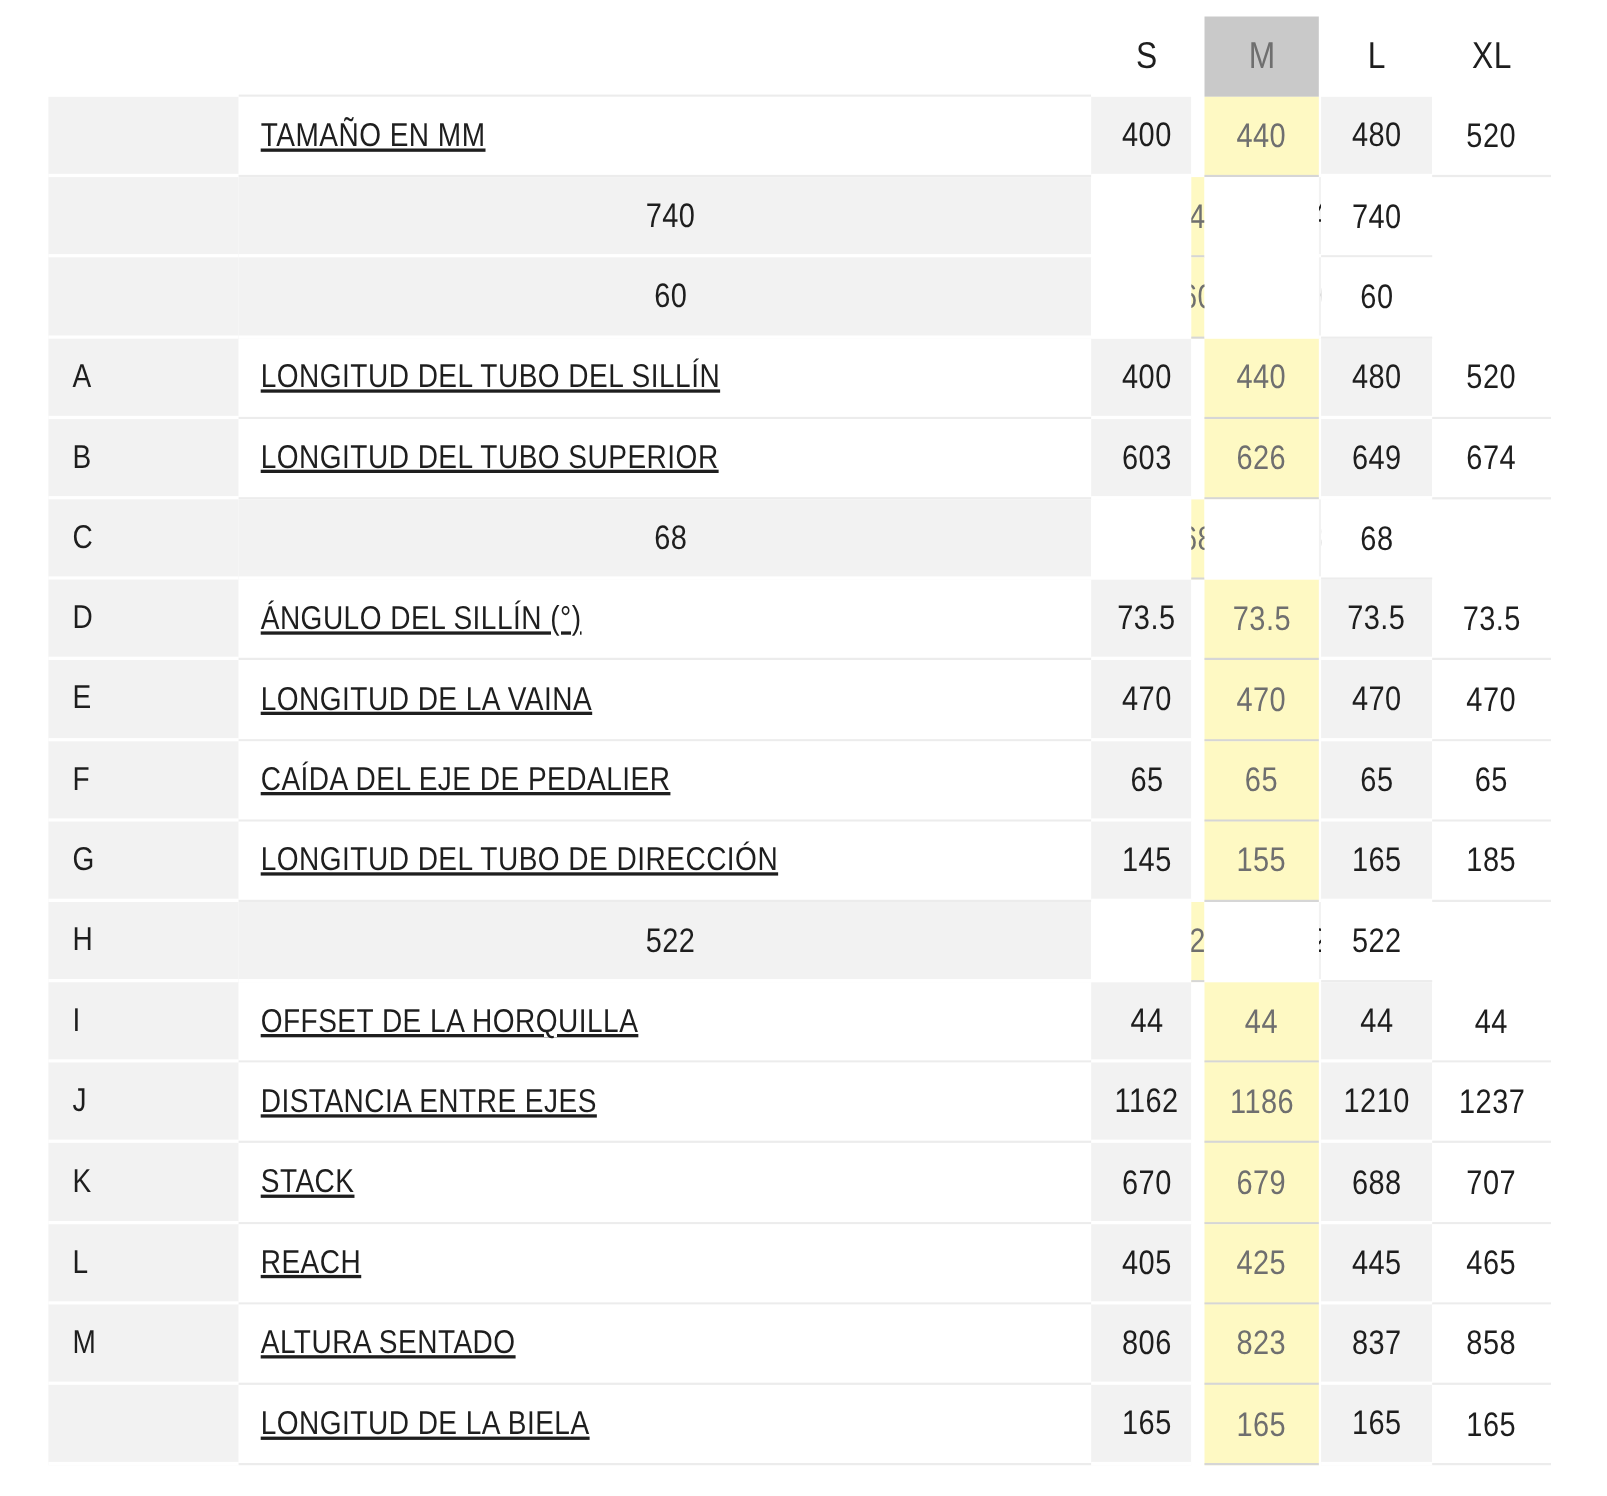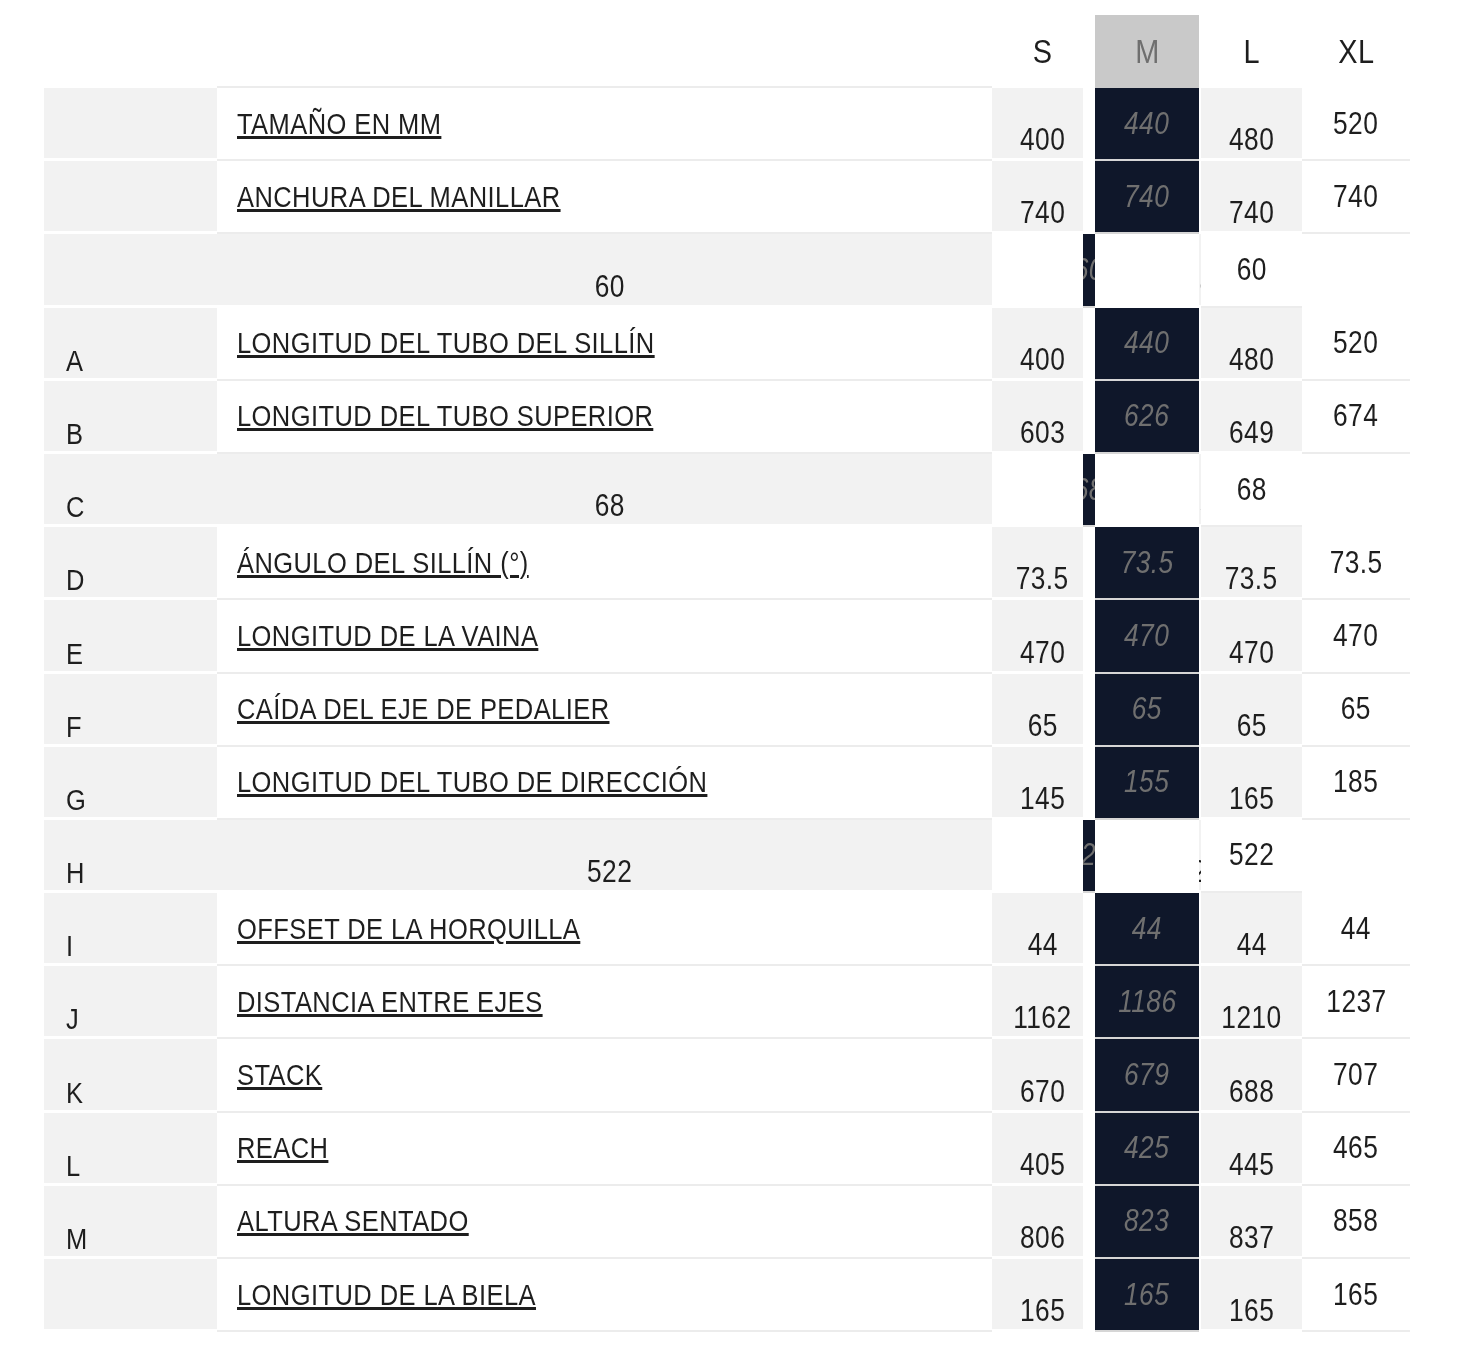--- a/index.html
+++ b/index.html
@@ -27,22 +27,22 @@
     height: 73.2px;
   }
   .header-row { height: 73px; }
   .cell {
     display: flex;
     align-items: center;
     box-sizing: border-box;
     overflow: hidden;
   }
   
-  .stripe   { background: #f2f2f2; border-bottom: 3px solid #ffffff; align-items: flex-end; }
-  .highlight{ background: #0f172a; border-bottom: 2px solid #d6d6d6; color: #6f6f6f; font-style: italic; }
+  .stripe   { background: #f2f2f2; border-bottom: 3px solid #ffffff; }
+  .highlight{ background: #fef9c3; border-bottom: 2px solid #d6d6d6; color: #6f6f6f; }
   .whitecol { background: #ffffff; border-bottom: 2px solid #ececec; }
   .gapcol   { background: #ffffff; }
   
   .hcell { background: #ffffff; }
   .hcell.h-m { background: #c9c9c9; color: #6f6f6f; }
   .hcell.h-name { border-bottom: 2px solid #ececec; }
   .hdr-label {
     font-size: 34px;
     width: 100%;
     text-align: center;
@@ -100,23 +100,20 @@
         <div class="cell gapcol"></div>
         <div class="cell stripe val-cell">
           <span class="tx">480</span>
         </div>
         <div class="cell whitecol val-cell">
           <span class="tx">520</span>
         </div>
       </div>
       <div class="grid-row">
         <div class="cell stripe letter-cell"></div>
-        <div class="cell whitecol name-cell">
-          <span class="tx left">ANCHURA DEL MANILLAR</span>
-        </div>
         <div class="cell stripe val-cell pad-s">
           <span class="tx">740</span>
         </div>
         <div class="cell gapcol"></div>
         <div class="cell highlight val-cell">
           <span class="tx">740</span>
         </div>
         <div class="cell gapcol"></div>
         <div class="cell stripe val-cell">
           <span class="tx">740</span>

